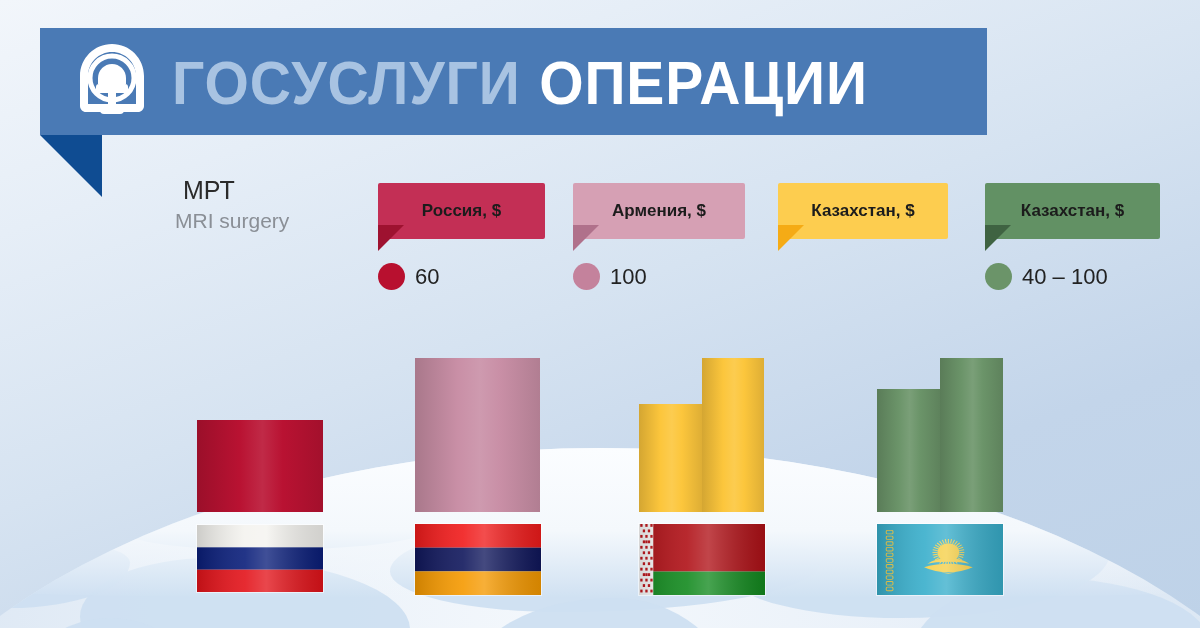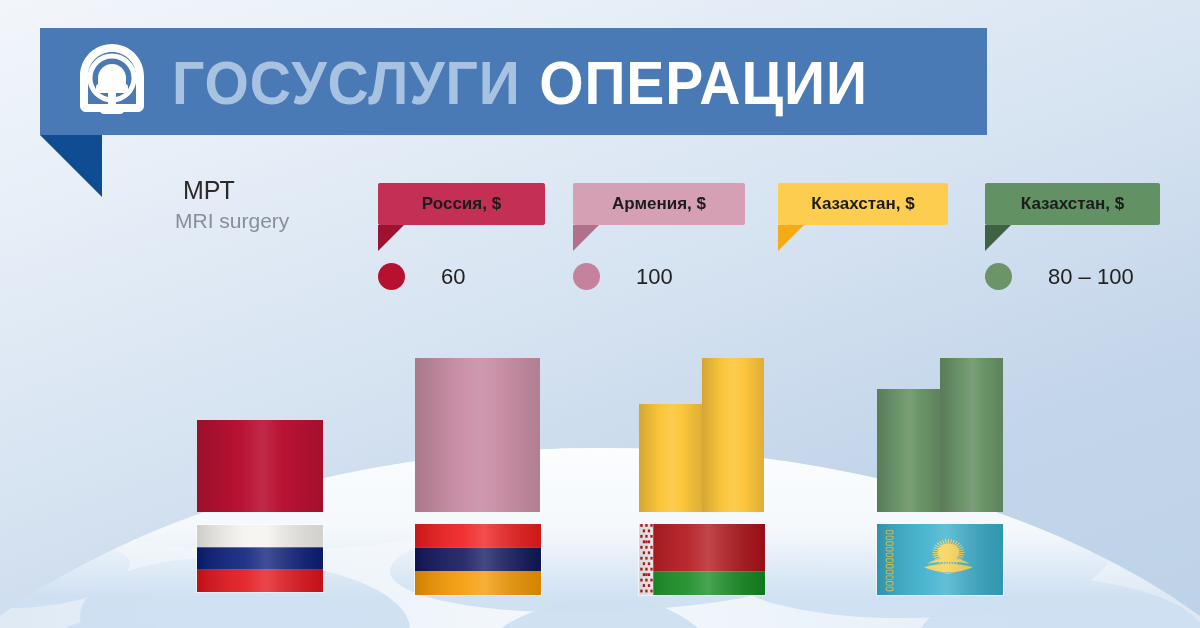--- a/index.html
+++ b/index.html
@@ -63,35 +63,35 @@
   
   .proc{
     position:absolute;left:175px;top:175px;
   }
   .proc .ru{font-size:25px;color:#2a2a2a;line-height:30px;margin-left:8px;}
   .proc .en{font-size:21px;color:#8a8f96;line-height:32px;}
 
   
   .legend-item{position:absolute;top:183px;}
   .tip{
-    position:relative;height:42px;border-radius:2px;
+    position:relative;height:56px;border-radius:2px;
     display:flex;align-items:center;justify-content:center;
   }
   .tip span{
     font-size:17px;font-weight:bold;color:#1c1c1c;white-space:nowrap;
   }
   .tail{
     position:absolute;left:0;top:42px;width:26px;height:26px;
     clip-path:polygon(0 0,100% 0,0 100%);
   }
   .mark-row{
     position:absolute;top:80px;left:0;display:flex;align-items:center;
   }
   .dot{width:27px;height:27px;border-radius:50%;}
-  .val{font-size:22px;color:#222;margin-left:36px;white-space:nowrap;}
+  .val{font-size:22px;color:#222;margin-left:10px;white-space:nowrap;}
 
   
   .bar{position:absolute;bottom:0;}
   .flag{position:absolute;overflow:hidden;box-shadow:0 0 0 1px rgba(255,255,255,.55);}
 </style>
 </head>
 <body>
 
 <div id="stage">
 
@@ -160,21 +160,21 @@
           <div class="tail" style="background: rgb(245, 171, 21);"></div>
         </div>
       </div>
       <div class="legend-item" style="left: 985px;">
         <div class="tip" style="width: 175px; background: rgb(98, 145, 100);">
           <span>Казахстан, $</span>
           <div class="tail" style="background: rgb(63, 99, 66);"></div>
         </div>
         <div class="mark-row">
           <div class="dot" style="background: rgb(107, 148, 105);"></div>
-          <div class="val">80 – 100</div>
+          <div class="val">40 – 100</div>
         </div>
       </div>
     </div>
 
   <div id="bars">
       <div class="bar" style="left: 197px; top: 419.6px; width: 126px; height: 92.4px; position: absolute; background: linear-gradient(90deg, rgb(155, 15, 42) 0%, rgb(185, 18, 50) 34%, rgb(192, 42, 71) 52%, rgb(185, 18, 50) 68%, rgb(163, 16, 44) 100%);"></div>
       <div class="flag" style="left: 197px; top: 525px; width: 126px; height: 67px;"><svg viewBox="0 0 300 200" width="126" height="67" preserveAspectRatio="none">
           <defs>
             <linearGradient id="shrussia-flag" x1="0" y1="0" x2="1" y2="0">
               <stop offset="0" stop-color="#000" stop-opacity=".16"></stop>

